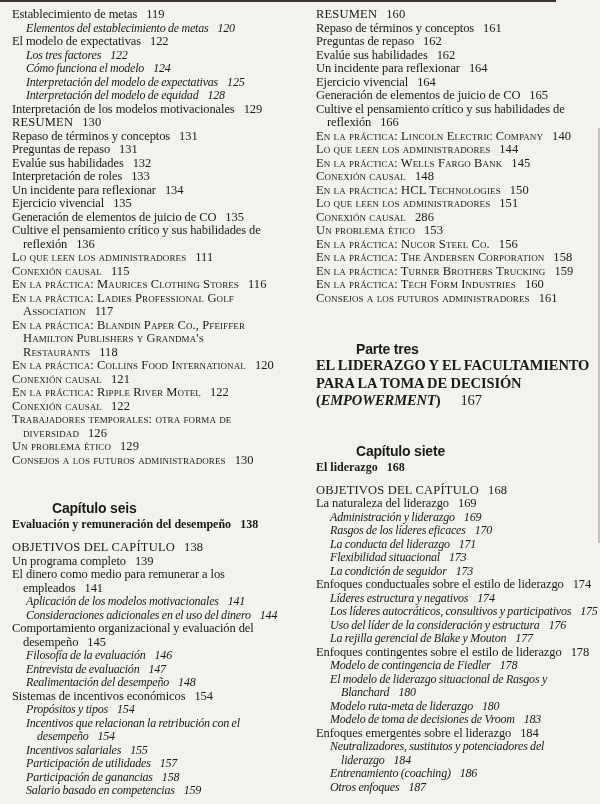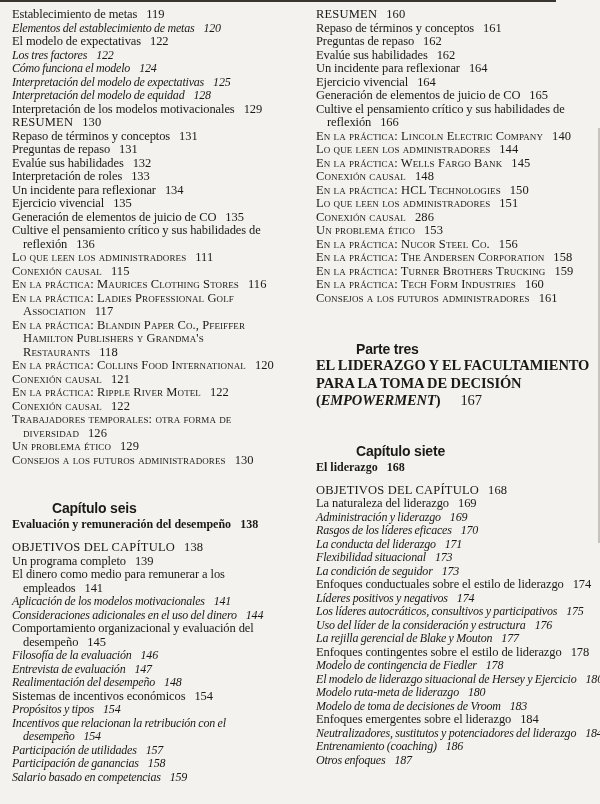--- a/index.html
+++ b/index.html
@@ -12,21 +12,21 @@
   .scan-edge-right{position:absolute;top:128px;right:0;width:2px;height:415px;background:#c6c3bc;}
   .col{position:absolute;top:8px;}
   #col0{left:12px;width:279px;}
   #col1{left:316px;width:292px;}
   .entry{
     font-size:12.5px;line-height:13.5px;
     padding-left:11px;text-indent:-11px;
     letter-spacing:-0.1px;
   }
   .entry.sub{
-    font-style:italic;font-size:12px;
+    font-style:italic;margin-left:14px;font-size:12px;
     letter-spacing:-0.2px;word-spacing:-0.3px;
   }
   .entry.caps{font-variant:small-caps;letter-spacing:0.1px;}
   .entry.upper{letter-spacing:0.2px;}
   .epage{padding-left:9px;white-space:nowrap;}
   .chapter{margin-top:33px;margin-bottom:9px;}
   .kicker{
     font-family:"Liberation Sans", sans-serif;font-weight:bold;
     font-size:14px;line-height:16px;letter-spacing:-0.2px;padding-left:40px;
   }
@@ -83,20 +83,21 @@
       <div class="entry main"><span class="etext">El dinero como medio para remunerar a los empleados</span><span class="epage">141</span></div>
       <div class="entry sub"><span class="etext">Aplicación de los modelos motivacionales</span><span class="epage">141</span></div>
       <div class="entry sub"><span class="etext">Consideraciones adicionales en el uso del dinero</span><span class="epage">144</span></div>
       <div class="entry main"><span class="etext">Comportamiento organizacional y evaluación del desempeño</span><span class="epage">145</span></div>
       <div class="entry sub"><span class="etext">Filosofía de la evaluación</span><span class="epage">146</span></div>
       <div class="entry sub"><span class="etext">Entrevista de evaluación</span><span class="epage">147</span></div>
       <div class="entry sub"><span class="etext">Realimentación del desempeño</span><span class="epage">148</span></div>
       <div class="entry main"><span class="etext">Sistemas de incentivos económicos</span><span class="epage">154</span></div>
       <div class="entry sub"><span class="etext">Propósitos y tipos</span><span class="epage">154</span></div>
       <div class="entry sub"><span class="etext">Incentivos que relacionan la retribución con el desempeño</span><span class="epage">154</span></div>
+      <div class="entry sub"><span class="etext">Incentivos salariales</span><span class="epage">155</span></div>
       <div class="entry sub"><span class="etext">Participación de utilidades</span><span class="epage">157</span></div>
       <div class="entry sub"><span class="etext">Participación de ganancias</span><span class="epage">158</span></div>
       <div class="entry sub"><span class="etext">Salario basado en competencias</span><span class="epage">159</span></div>
     </div>
   </div>
 <div id="col1" class="col">
     <div class="entries">
       <div class="entry upper"><span class="etext">RESUMEN</span><span class="epage">160</span></div>
       <div class="entry main"><span class="etext">Repaso de términos y conceptos</span><span class="epage">161</span></div>
       <div class="entry main"><span class="etext">Preguntas de repaso</span><span class="epage">162</span></div>
@@ -129,27 +130,27 @@
     </div>
     <div class="entries">
       <div class="entry upper"><span class="etext">OBJETIVOS DEL CAPÍTULO</span><span class="epage">168</span></div>
       <div class="entry main"><span class="etext">La naturaleza del liderazgo</span><span class="epage">169</span></div>
       <div class="entry sub"><span class="etext">Administración y liderazgo</span><span class="epage">169</span></div>
       <div class="entry sub"><span class="etext">Rasgos de los líderes eficaces</span><span class="epage">170</span></div>
       <div class="entry sub"><span class="etext">La conducta del liderazgo</span><span class="epage">171</span></div>
       <div class="entry sub"><span class="etext">Flexibilidad situacional</span><span class="epage">173</span></div>
       <div class="entry sub"><span class="etext">La condición de seguidor</span><span class="epage">173</span></div>
       <div class="entry main"><span class="etext">Enfoques conductuales sobre el estilo de liderazgo</span><span class="epage">174</span></div>
-      <div class="entry sub"><span class="etext">Líderes positivos y negativos</span><span class="epage">174</span></div>
+      <div class="entry sub"><span class="etext">Líderes estructura y negativos</span><span class="epage">174</span></div>
       <div class="entry sub"><span class="etext">Los líderes autocráticos, consultivos y participativos</span><span class="epage">175</span></div>
       <div class="entry sub"><span class="etext">Uso del líder de la consideración y estructura</span><span class="epage">176</span></div>
       <div class="entry sub"><span class="etext">La rejilla gerencial de Blake y Mouton</span><span class="epage">177</span></div>
       <div class="entry main"><span class="etext">Enfoques contingentes sobre el estilo de liderazgo</span><span class="epage">178</span></div>
       <div class="entry sub"><span class="etext">Modelo de contingencia de Fiedler</span><span class="epage">178</span></div>
-      <div class="entry sub"><span class="etext">El modelo de liderazgo situacional de Hersey y Ejercicio</span><span class="epage">180</span></div>
+      <div class="entry sub"><span class="etext">El modelo de liderazgo situacional de Rasgos y Blanchard</span><span class="epage">180</span></div>
       <div class="entry sub"><span class="etext">Modelo ruta-meta de liderazgo</span><span class="epage">180</span></div>
       <div class="entry sub"><span class="etext">Modelo de toma de decisiones de Vroom</span><span class="epage">183</span></div>
       <div class="entry main"><span class="etext">Enfoques emergentes sobre el liderazgo</span><span class="epage">184</span></div>
       <div class="entry sub"><span class="etext">Neutralizadores, sustitutos y potenciadores del liderazgo</span><span class="epage">184</span></div>
       <div class="entry sub"><span class="etext">Entrenamiento (coaching)</span><span class="epage">186</span></div>
       <div class="entry sub"><span class="etext">Otros enfoques</span><span class="epage">187</span></div>
     </div>
   </div>
 
 </body></html>

